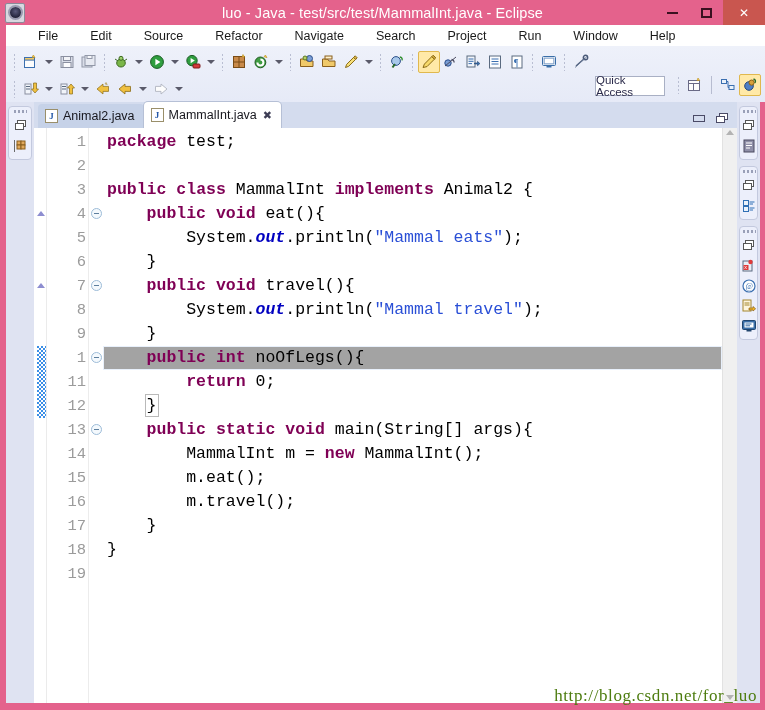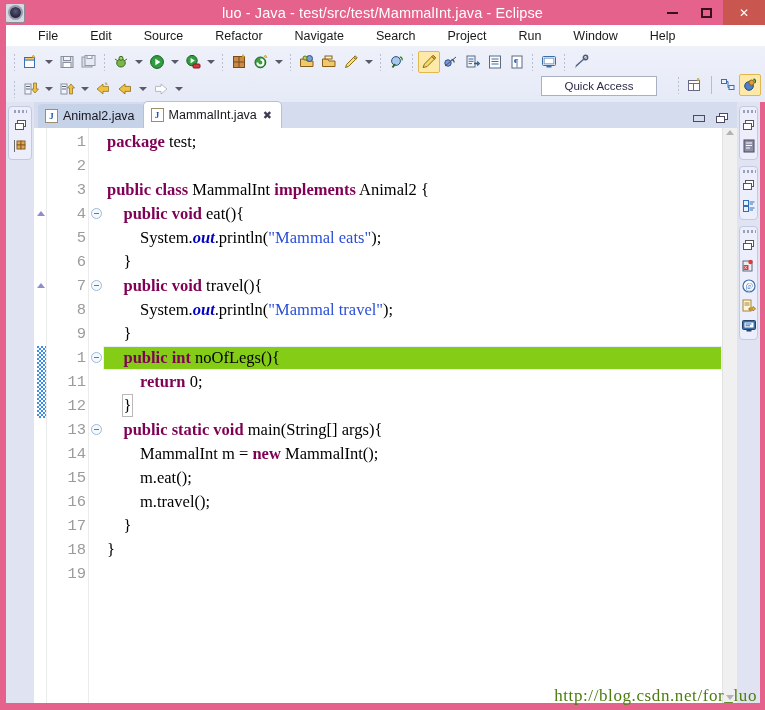--- a/index.html
+++ b/index.html
@@ -123,22 +123,22 @@
     flex: 0 0 14px;
   }
   .arrow-dn::after {
     content: "";
     border-left: 4px solid transparent;
     border-right: 4px solid transparent;
     border-top: 4px solid #5a5a6a;
   }
   .quick-access {
     position: absolute;
-    right: 108px; top: 30px;
-    width: 116px; height: 20px;
+    right: 100px; top: 30px;
+    width: 70px; height: 20px;
     background: #ffffff;
     border: 1px solid #a9b0c4;
     font-size: 11.5px;
     color: #2a2a4a;
     display: flex; align-items: center; justify-content: center;
   }
   .persp-zone {
     position: absolute;
     right: 4px; top: 28px;
     display: flex; align-items: center;
@@ -315,28 +315,28 @@
   .code {
     flex: 1 1 auto;
     position: relative;
     overflow: hidden;
     background: #ffffff;
     padding-top: 2px;
     min-width: 0;
   }
   .cline {
     height: 24px; line-height: 24px;
-    font-family: Liberation Serif, serif;
+    font-family: Liberation Mono, monospace;
     font-size: 16.5px;
     white-space: pre;
     color: #000000;
     padding-left: 4px;
   }
   .cline.cur {
-    background: #84cc16;
+    background: #a3a3a3;
     box-shadow: inset 0 0 0 1px #e8f0fb;
   }
   .kw  { color: #7f0055; font-weight: bold; }
   .str { color: #2a4fd6; }
   .fld { color: #0000c0; font-weight: bold; font-style: italic; }
   .plain { color: #000000; }
   .brk-box { outline: 1px solid #b9b9b9; outline-offset: 1px; }
 
   .vscroll {
     width: 15px; flex: 0 0 15px;

